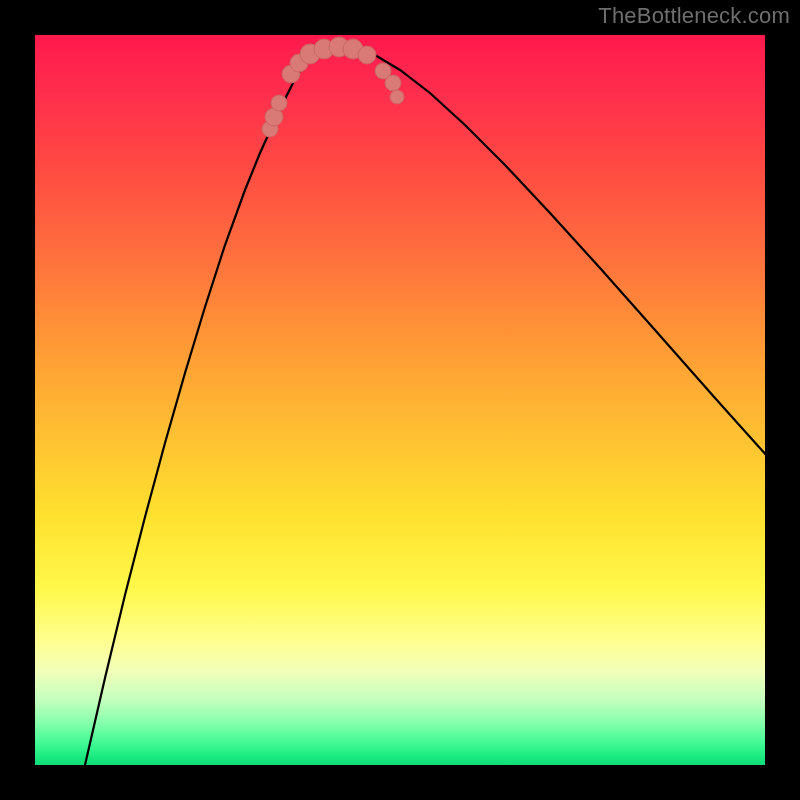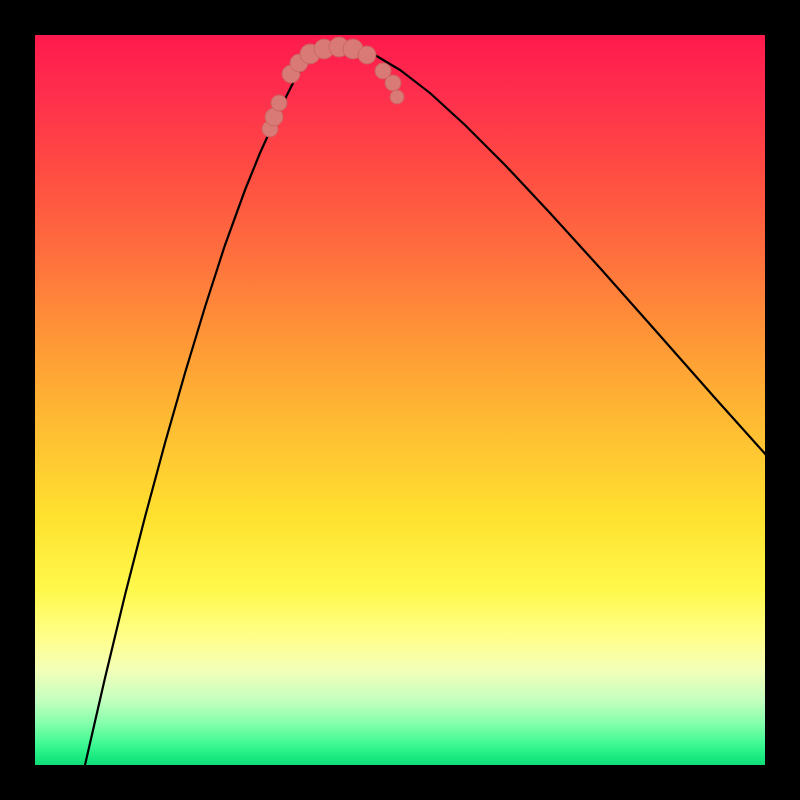--- a/index.html
+++ b/index.html
@@ -61,20 +61,21 @@
     left: 0; top: 0;
     width: 730px;
     height: 730px;
     overflow: visible;
   }
 </style>
 </head>
 <body>
 
 <div class="frame">
+  <div class="watermark">TheBottleneck.com</div>
   <div class="plot-area">
     <div class="gradient"></div>
     <svg class="curve" viewBox="0 0 730 730" preserveAspectRatio="none">
       <path id="curve-path" fill="none" stroke-width="2.2" stroke-linecap="round" stroke="#000000" d="M50 730 L70 643 L90 560 L110 482 L130 408 L150 338 L170 272 L190 210 L210 155 L225 118 L240 85 L252 60 L262 40 L272 27 L282 19 L292 15 L305 13 L320 13 L340 20 L365 35 L395 58 L430 90 L470 130 L515 178 L565 233 L620 295 L680 363 L732 421"></path>
       <g id="markers">
           <circle cx="235" cy="94" r="8" fill="#d97a77" stroke="#c96763" stroke-width="1"></circle>
           <circle cx="239" cy="82" r="9" fill="#d97a77" stroke="#c96763" stroke-width="1"></circle>
           <circle cx="244" cy="68" r="8" fill="#d97a77" stroke="#c96763" stroke-width="1"></circle>
           <circle cx="256" cy="39" r="9" fill="#d97a77" stroke="#c96763" stroke-width="1"></circle>
           <circle cx="264" cy="28" r="9" fill="#d97a77" stroke="#c96763" stroke-width="1"></circle>

